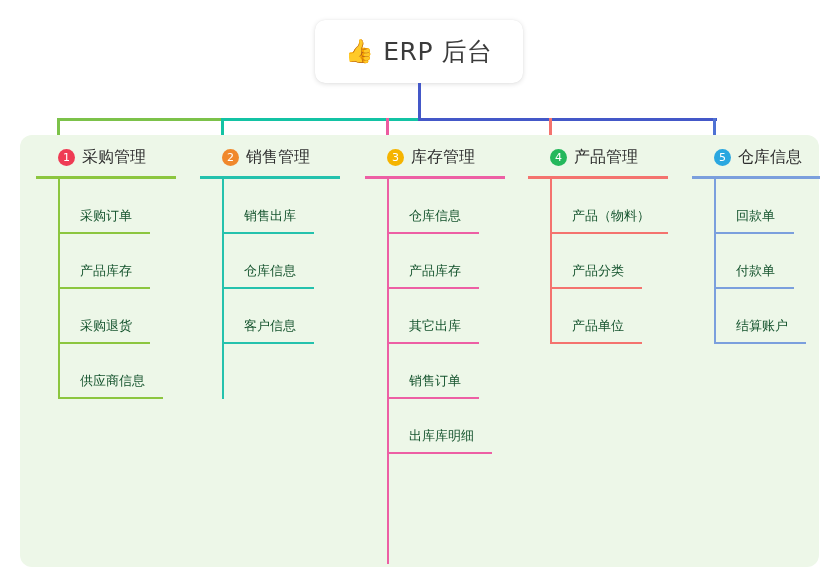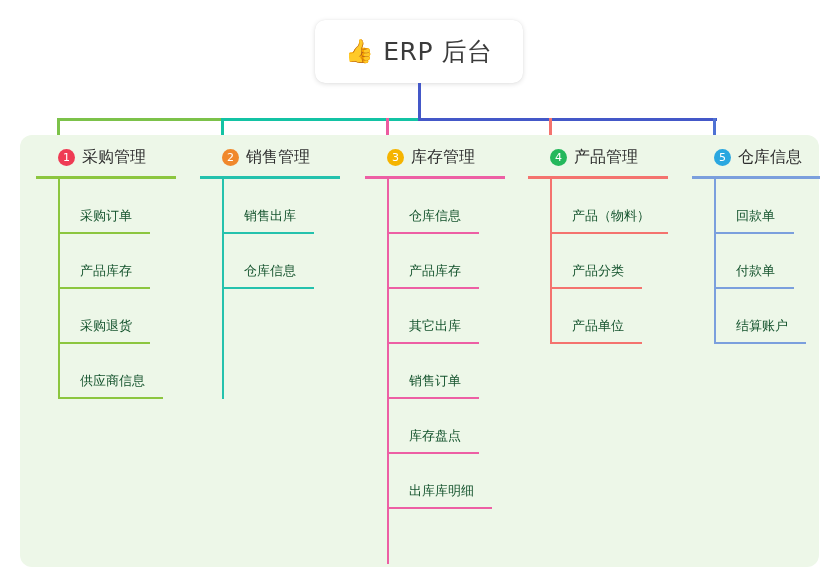--- a/index.html
+++ b/index.html
@@ -182,20 +182,24 @@
       <div class="col-body" style="margin-left: 22px; height: 220px;">
         <div class="spine" style="background: rgb(36, 194, 173); height: 220px;"></div>
         <div class="leaf">
           <span class="leaf-label">销售出库</span>
           <div class="leaf-rule" style="background: rgb(36, 194, 173); width: 92px;"></div>
         </div>
         <div class="leaf">
           <span class="leaf-label">仓库信息</span>
           <div class="leaf-rule" style="background: rgb(36, 194, 173); width: 92px;"></div>
         </div>
+        <div class="leaf">
+          <span class="leaf-label">客户信息</span>
+          <div class="leaf-rule" style="background: rgb(36, 194, 173); width: 92px;"></div>
+        </div>
       </div>
     </div>
     <div class="column" style="left: 365px; width: 150px;">
       <div class="col-head">
         <span class="badge" style="background: rgb(245, 180, 0);">3</span>
         <span class="col-title">库存管理</span>
       </div>
       <div class="col-underline" style="background: rgb(237, 95, 164); width: 140px;"></div>
       <div class="col-body" style="margin-left: 22px; height: 385px;">
         <div class="spine" style="background: rgb(237, 95, 164); height: 385px;"></div>
@@ -209,24 +213,20 @@
         </div>
         <div class="leaf">
           <span class="leaf-label">其它出库</span>
           <div class="leaf-rule" style="background: rgb(237, 95, 164); width: 92px;"></div>
         </div>
         <div class="leaf">
           <span class="leaf-label">销售订单</span>
           <div class="leaf-rule" style="background: rgb(237, 95, 164); width: 92px;"></div>
         </div>
         <div class="leaf">
-          <span class="leaf-label">库存盘点</span>
-          <div class="leaf-rule" style="background: rgb(237, 95, 164); width: 92px;"></div>
-        </div>
-        <div class="leaf">
           <span class="leaf-label">出库库明细</span>
           <div class="leaf-rule" style="background: rgb(237, 95, 164); width: 105px;"></div>
         </div>
       </div>
     </div>
     <div class="column" style="left: 528px; width: 155px;">
       <div class="col-head">
         <span class="badge" style="background: rgb(36, 184, 92);">4</span>
         <span class="col-title">产品管理</span>
       </div>

